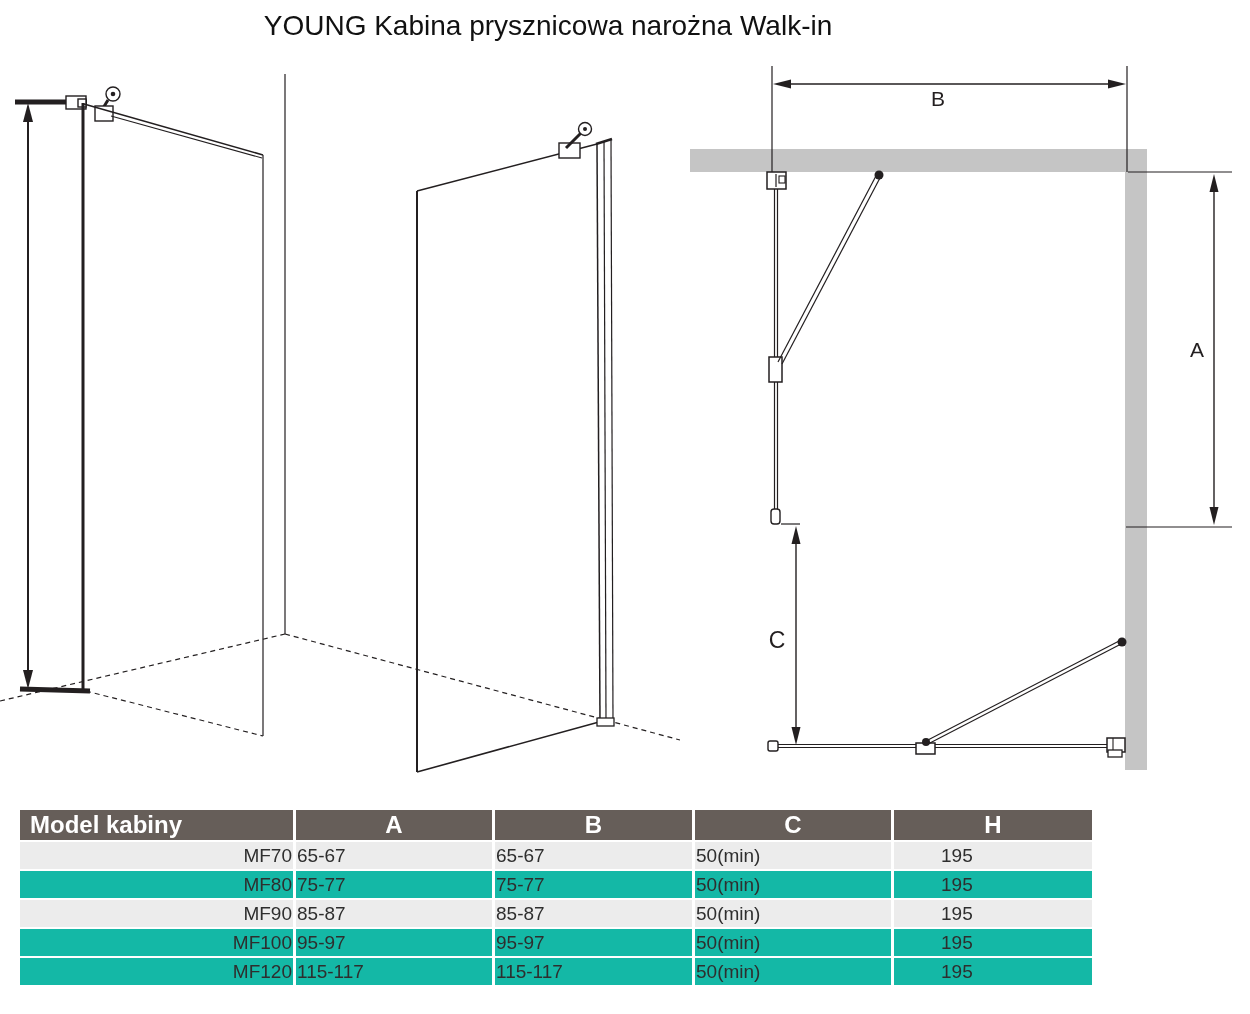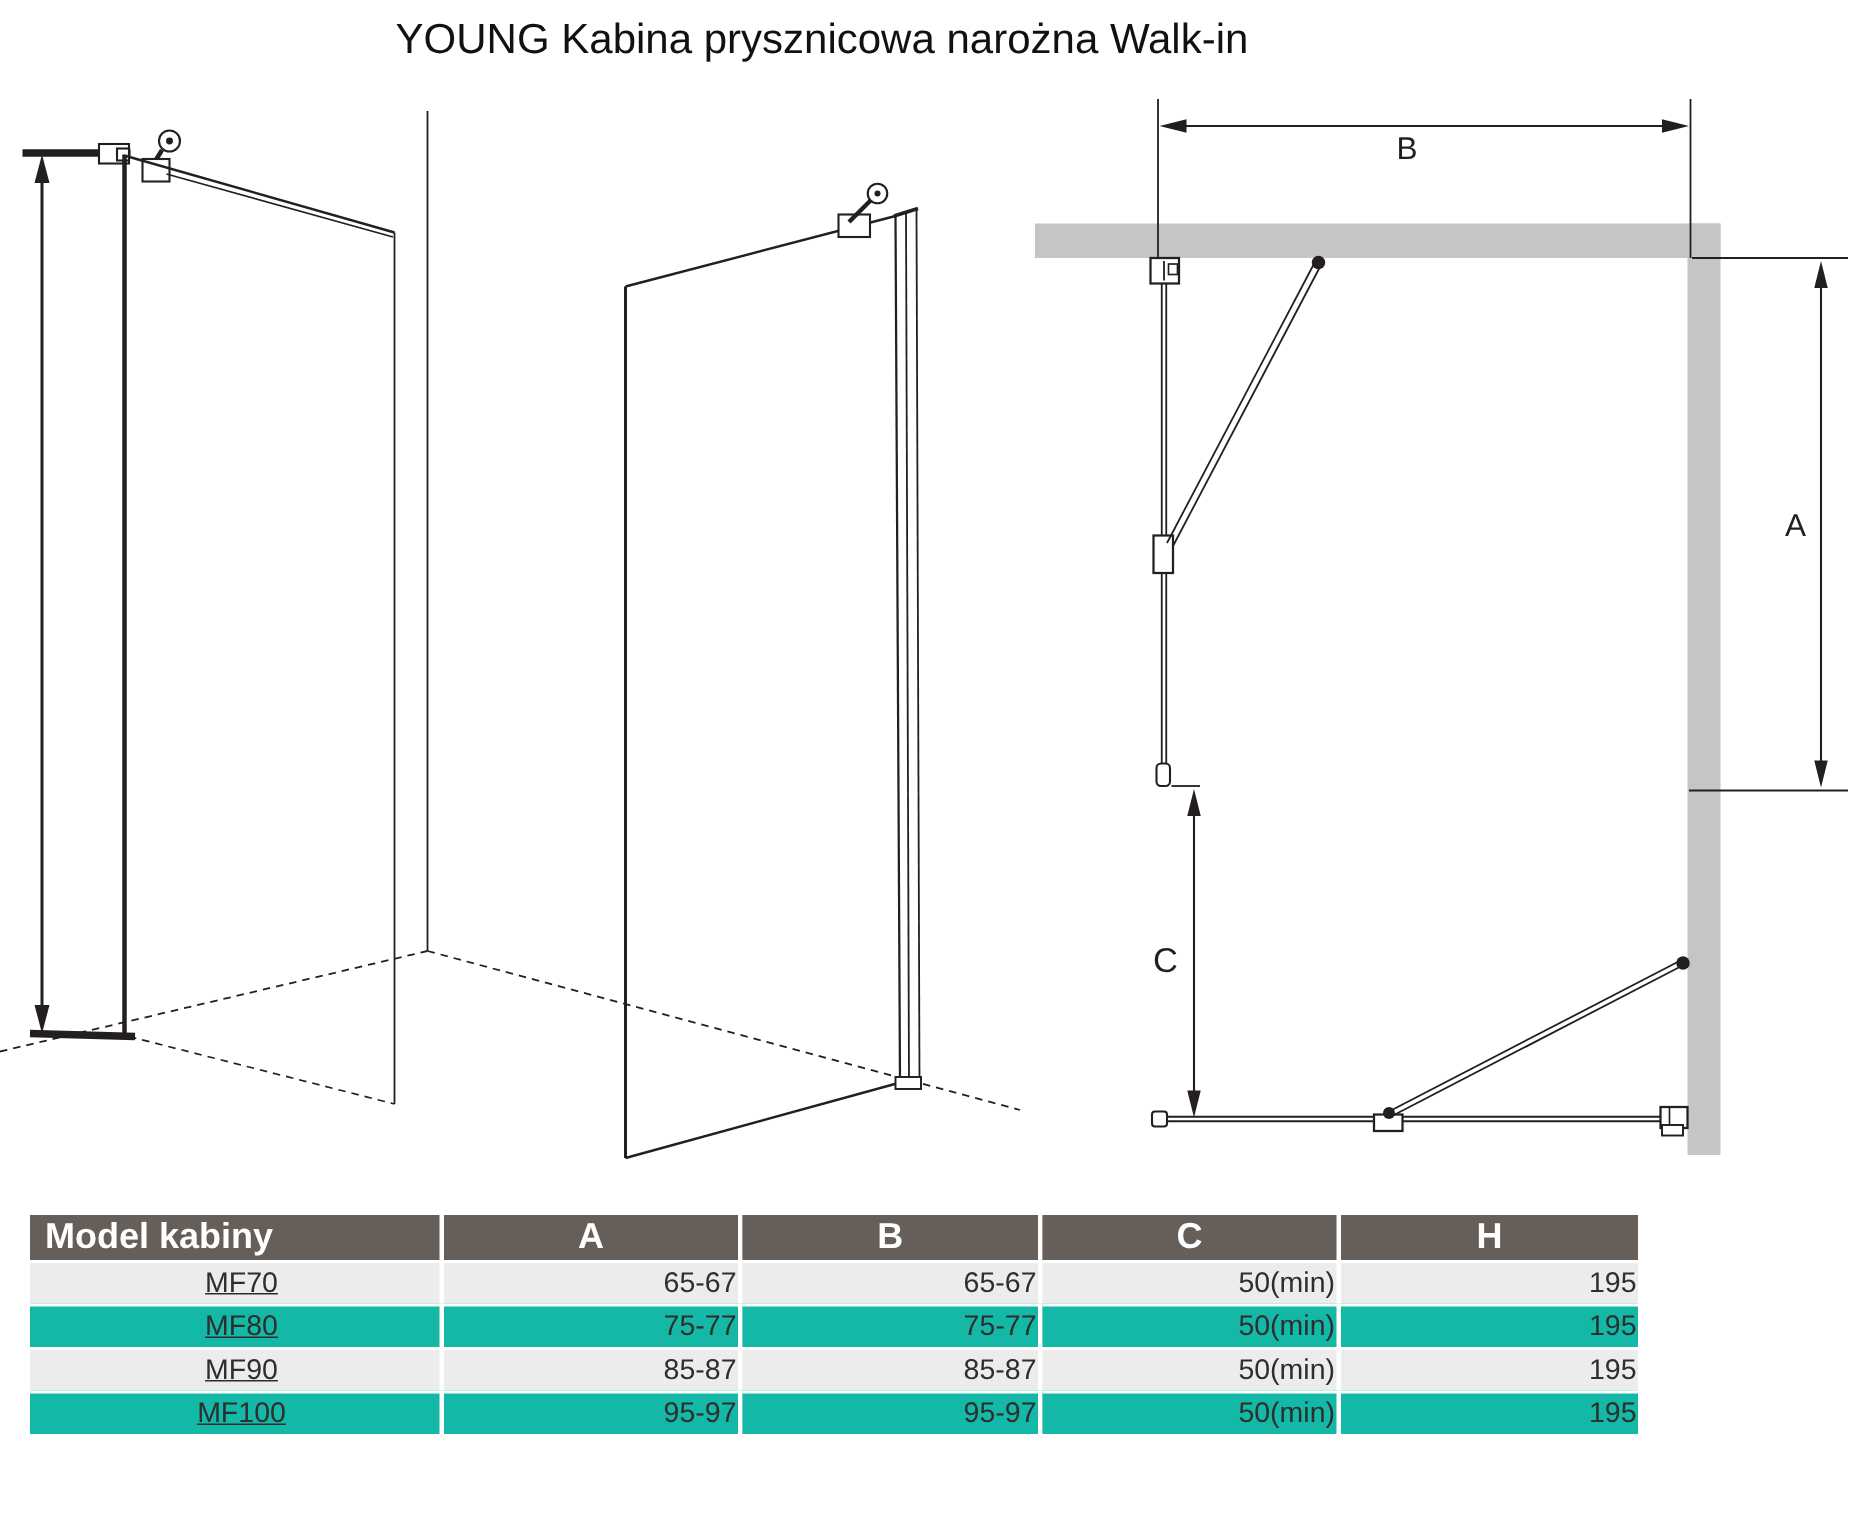--- a/index.html
+++ b/index.html
@@ -15,24 +15,24 @@
   .spec-table col.c-model{width:276px;}
   .spec-table col.c-a{width:199px;}
   .spec-table col.c-b{width:200px;}
   .spec-table col.c-c{width:199px;}
   .spec-table col.c-h{width:198px;}
   .spec-table thead th{background:#665e59;color:#fff;height:27px;
       font-size:24px;font-weight:bold;text-align:center;
       border-right:3px solid #fff;}
   .spec-table thead th:last-child{border-right:none;}
   .spec-table thead th.model-h{text-align:left;padding-left:10px;}
-  .spec-table tbody td{height:25px;font-size:19px;color:#2e2e2e;text-align:right;
+  .spec-table tbody td{height:25px;font-size:19px;color:#2e2e2e;text-align:left;
       border-right:3px solid #fff;border-top:2px solid #fff;}
   .spec-table tbody td:last-child{border-right:none;padding-left:47px;}
-  .spec-table tbody td.model{text-align:center;padding-left:10px;text-decoration:underline;}
+  .spec-table tbody td.model{text-align:right;padding-left:10px;}
   .spec-table tbody tr.odd td{background:#ececec;}
   .spec-table tbody tr.even td{background:#14b8a6;}
 </style>
 </head>
 <body>
 
 <div class="title">YOUNG Kabina prysznicowa narożna Walk-in</div>
 
 <svg class="drawing" width="1250" height="805" viewBox="0 0 1250 805">
   <g stroke="#231f20" fill="none" stroke-linecap="butt">
@@ -200,14 +200,21 @@
       <td>50(min)</td>
       <td>195</td>
     </tr>
     <tr class="even">
       <td class="model">MF100</td>
       <td>95-97</td>
       <td>95-97</td>
       <td>50(min)</td>
       <td>195</td>
     </tr>
+    <tr class="even">
+      <td class="model">MF120</td>
+      <td>115-117</td>
+      <td>115-117</td>
+      <td>50(min)</td>
+      <td>195</td>
+    </tr>
   </tbody>
 </table>
 
 </body></html>

